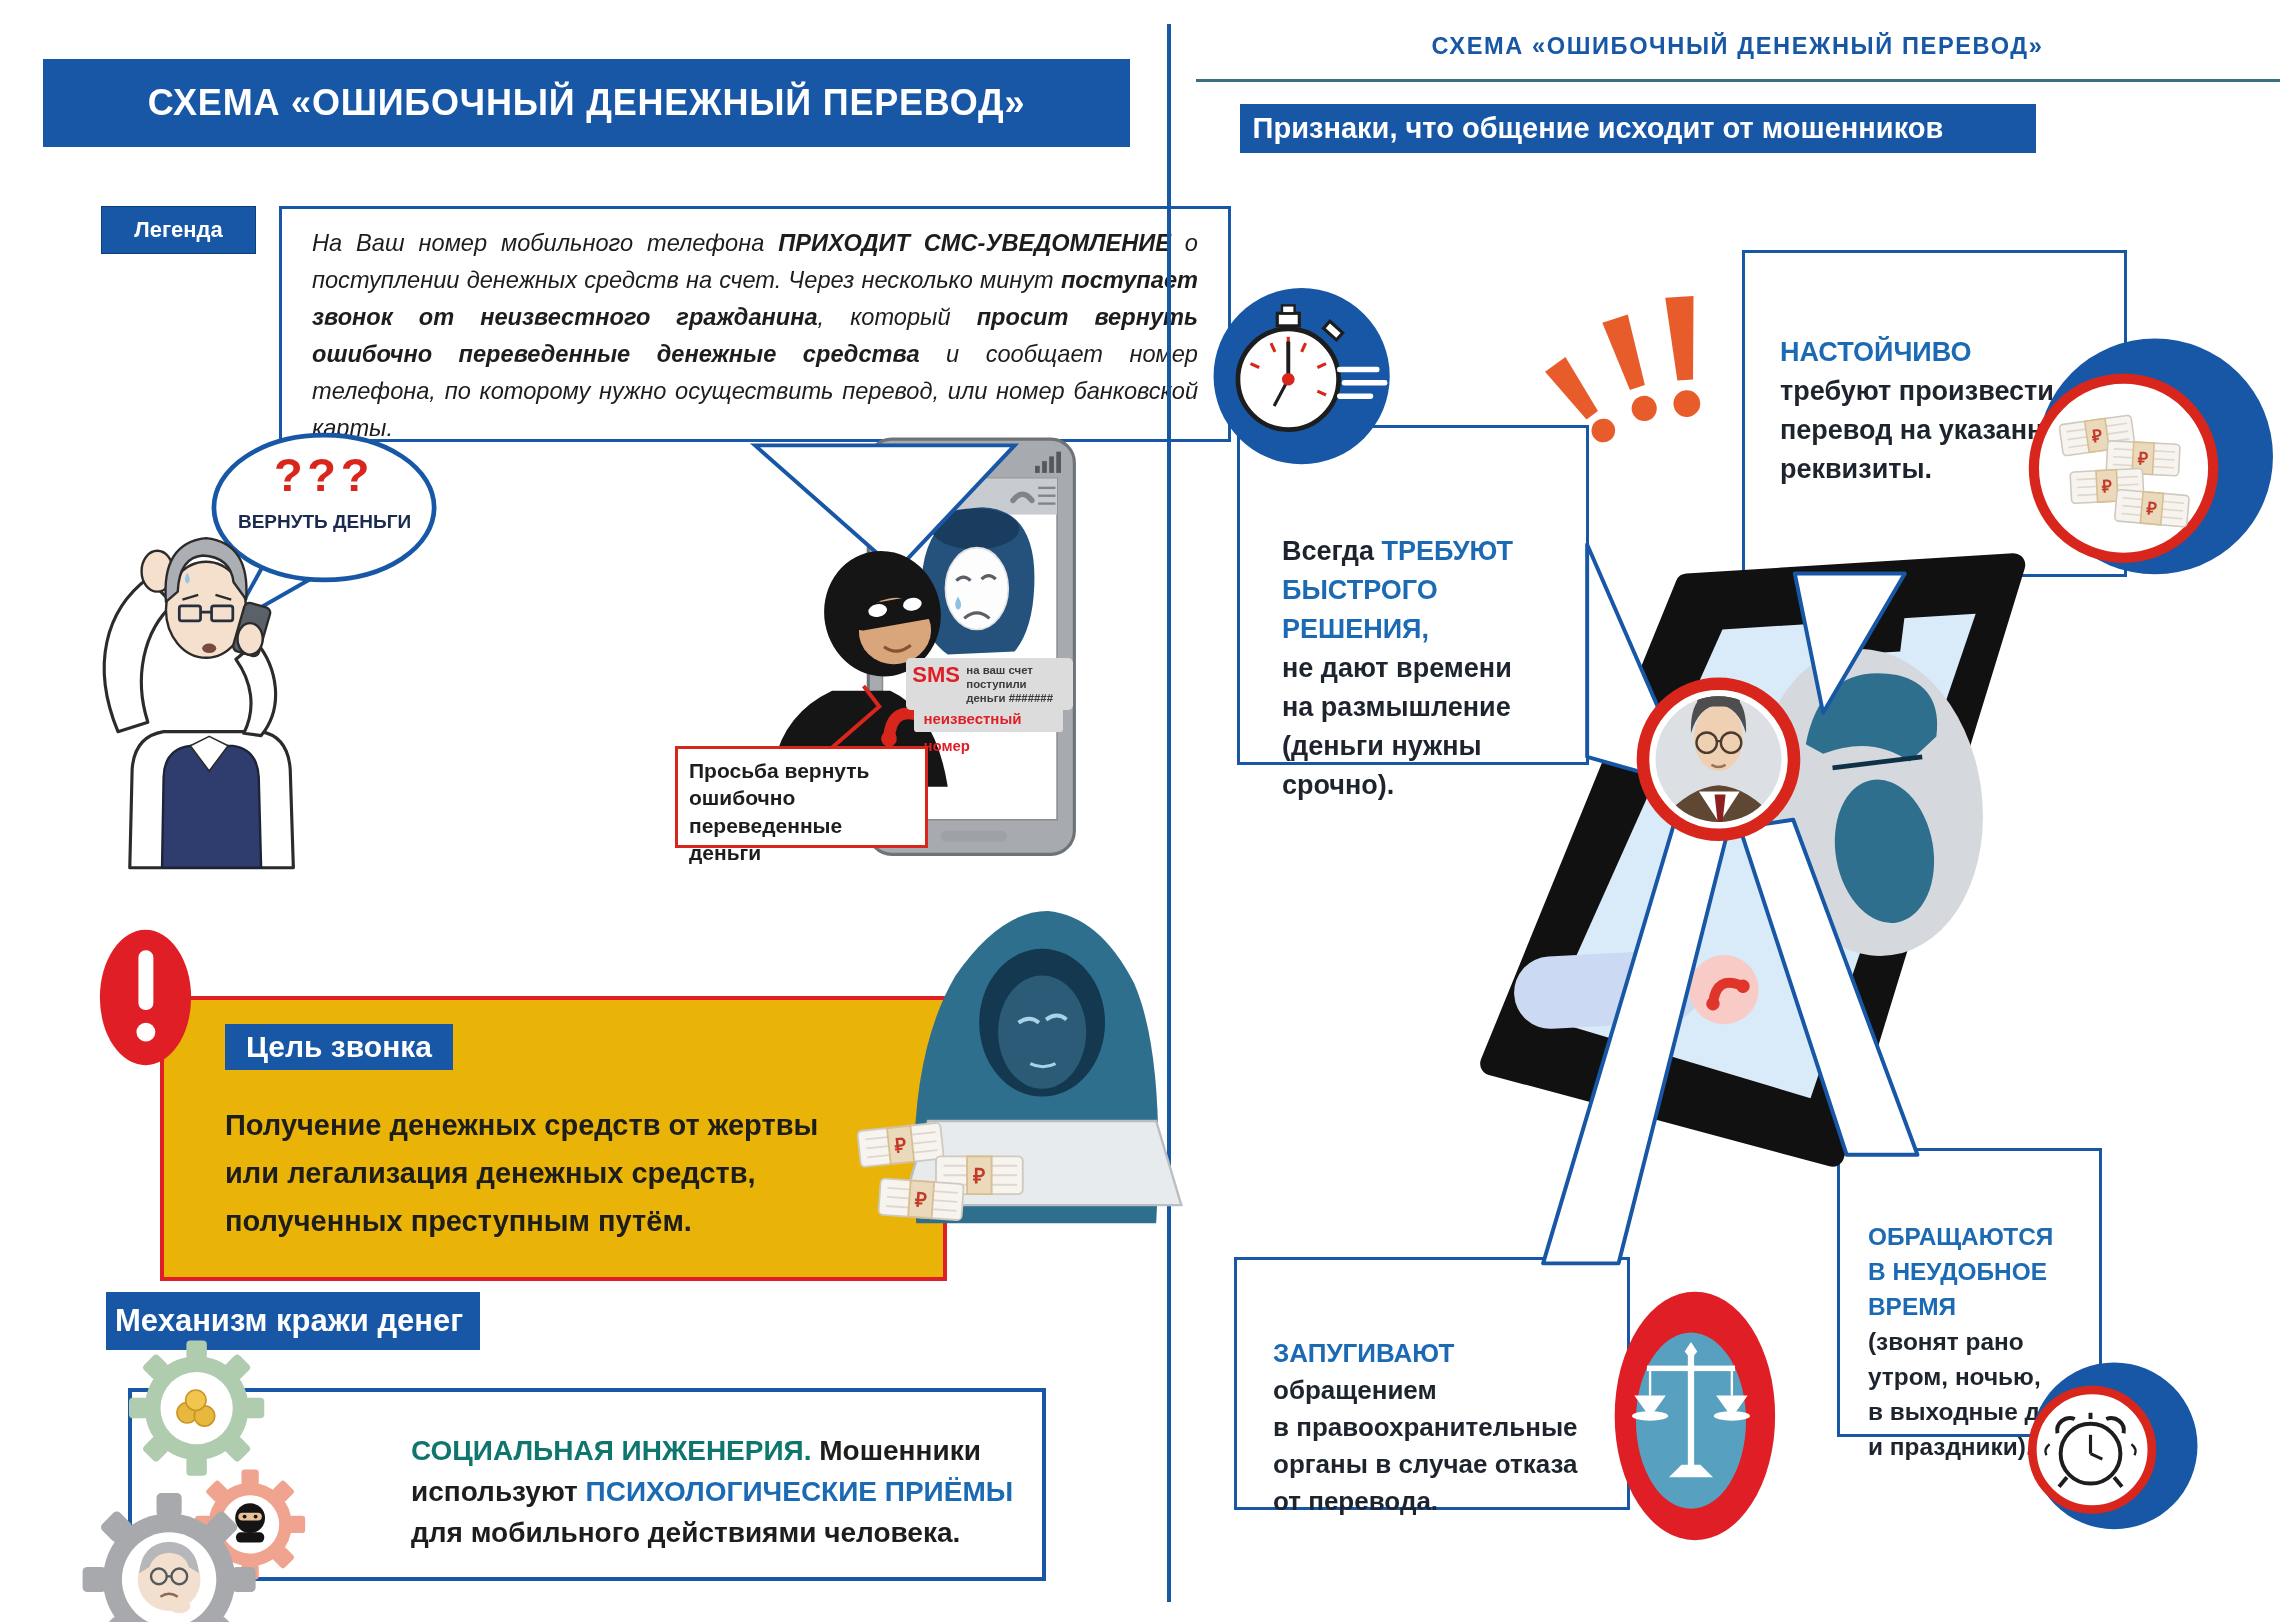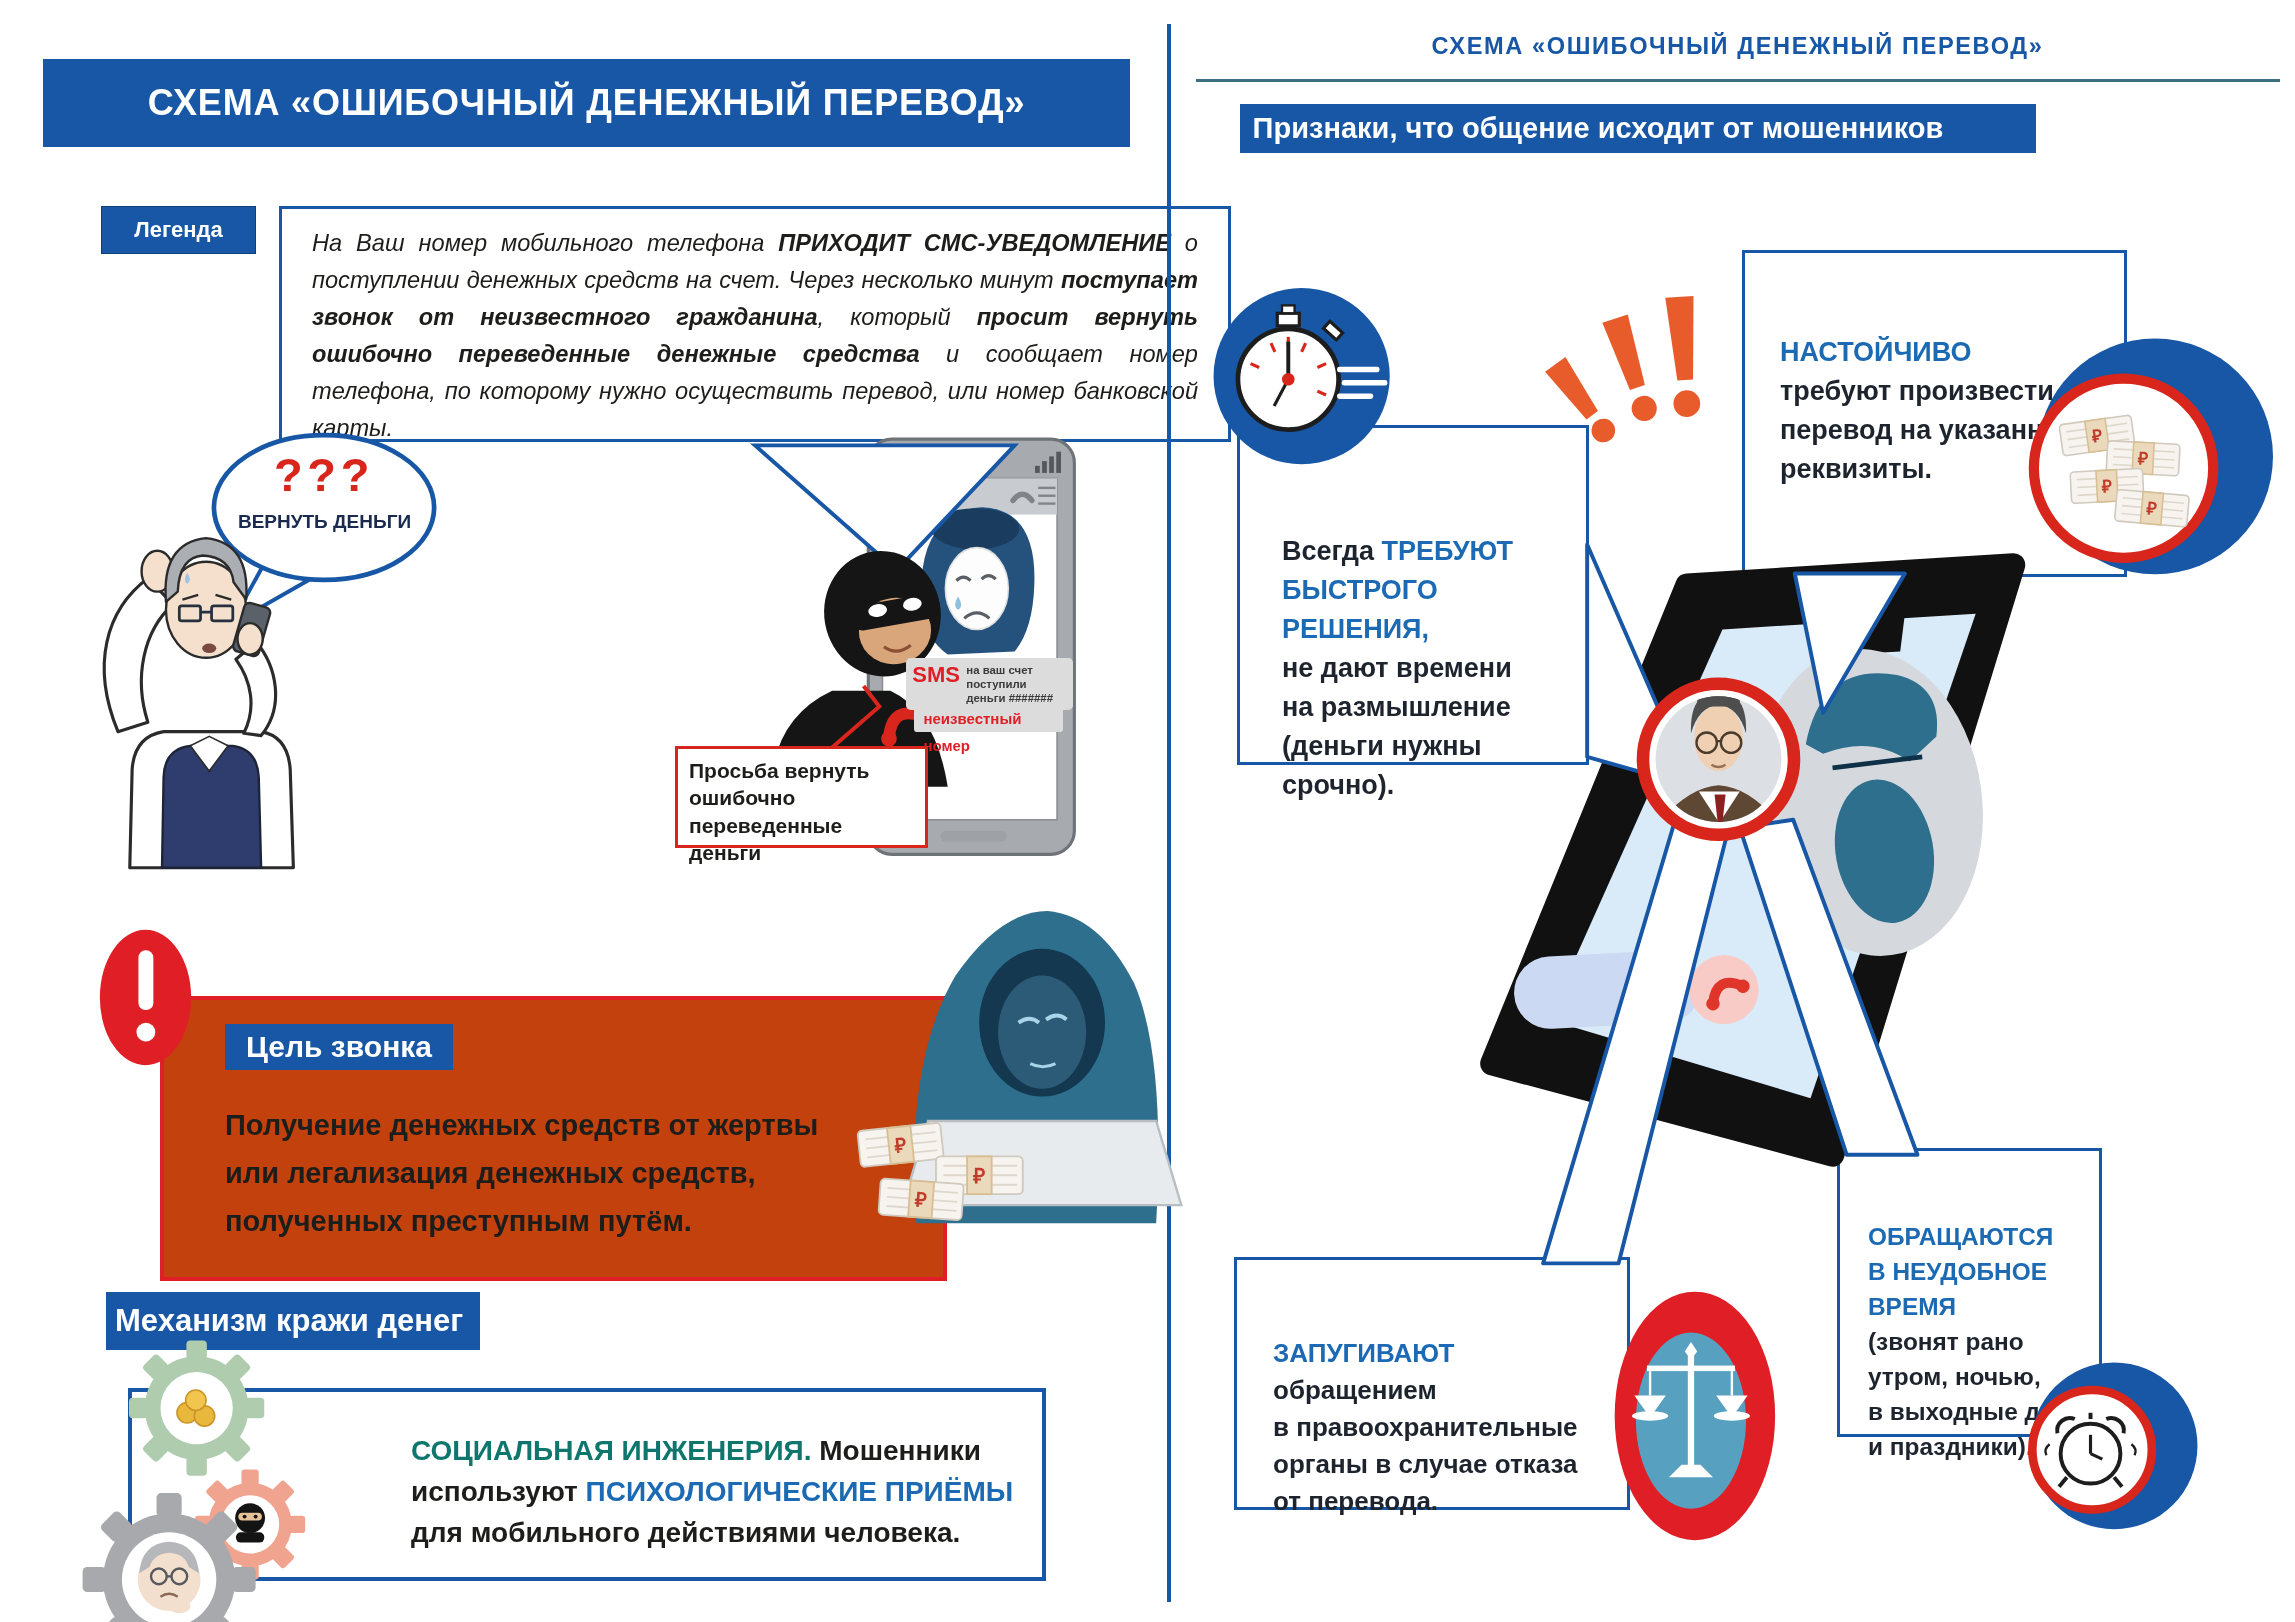--- a/index.html
+++ b/index.html
@@ -7,21 +7,21 @@
     --dark:#1E242E; --teal:#2E6F8E;
   }
   html,body{margin:0;padding:0;background:#fff;}
   .page{position:relative;width:2295px;height:1623px;background:#fff;overflow:hidden;
         font-family:"Liberation Sans",sans-serif;color:var(--dark);}
   .abs{position:absolute;}
   .z1{z-index:1;} .z3{z-index:3;}
   svg.layer{position:absolute;left:0;top:0;z-index:2;pointer-events:none;}
   .bluebar{background:var(--blue);color:#fff;font-weight:700;}
   .panel{background:#fff;border:3.9px solid var(--blue);box-sizing:border-box;}
-  .redpanel{background:#c2410c;border:4.7px solid var(--red);box-sizing:border-box;}
+  .redpanel{background:#eab308;border:4.7px solid var(--red);box-sizing:border-box;}
   .pre{white-space:pre-line;}
   .b{font-weight:700;}
   .capblue{color:var(--cap);}
   .navy{color:#1B2B4F;}
   .hdr-left{left:43px;top:59px;width:1087px;height:88px;text-align:center;line-height:88px;
             font-size:36px;letter-spacing:0.8px;}
   .lbl{display:block;text-align:center;}
 </style>
 </head>
 <body>

